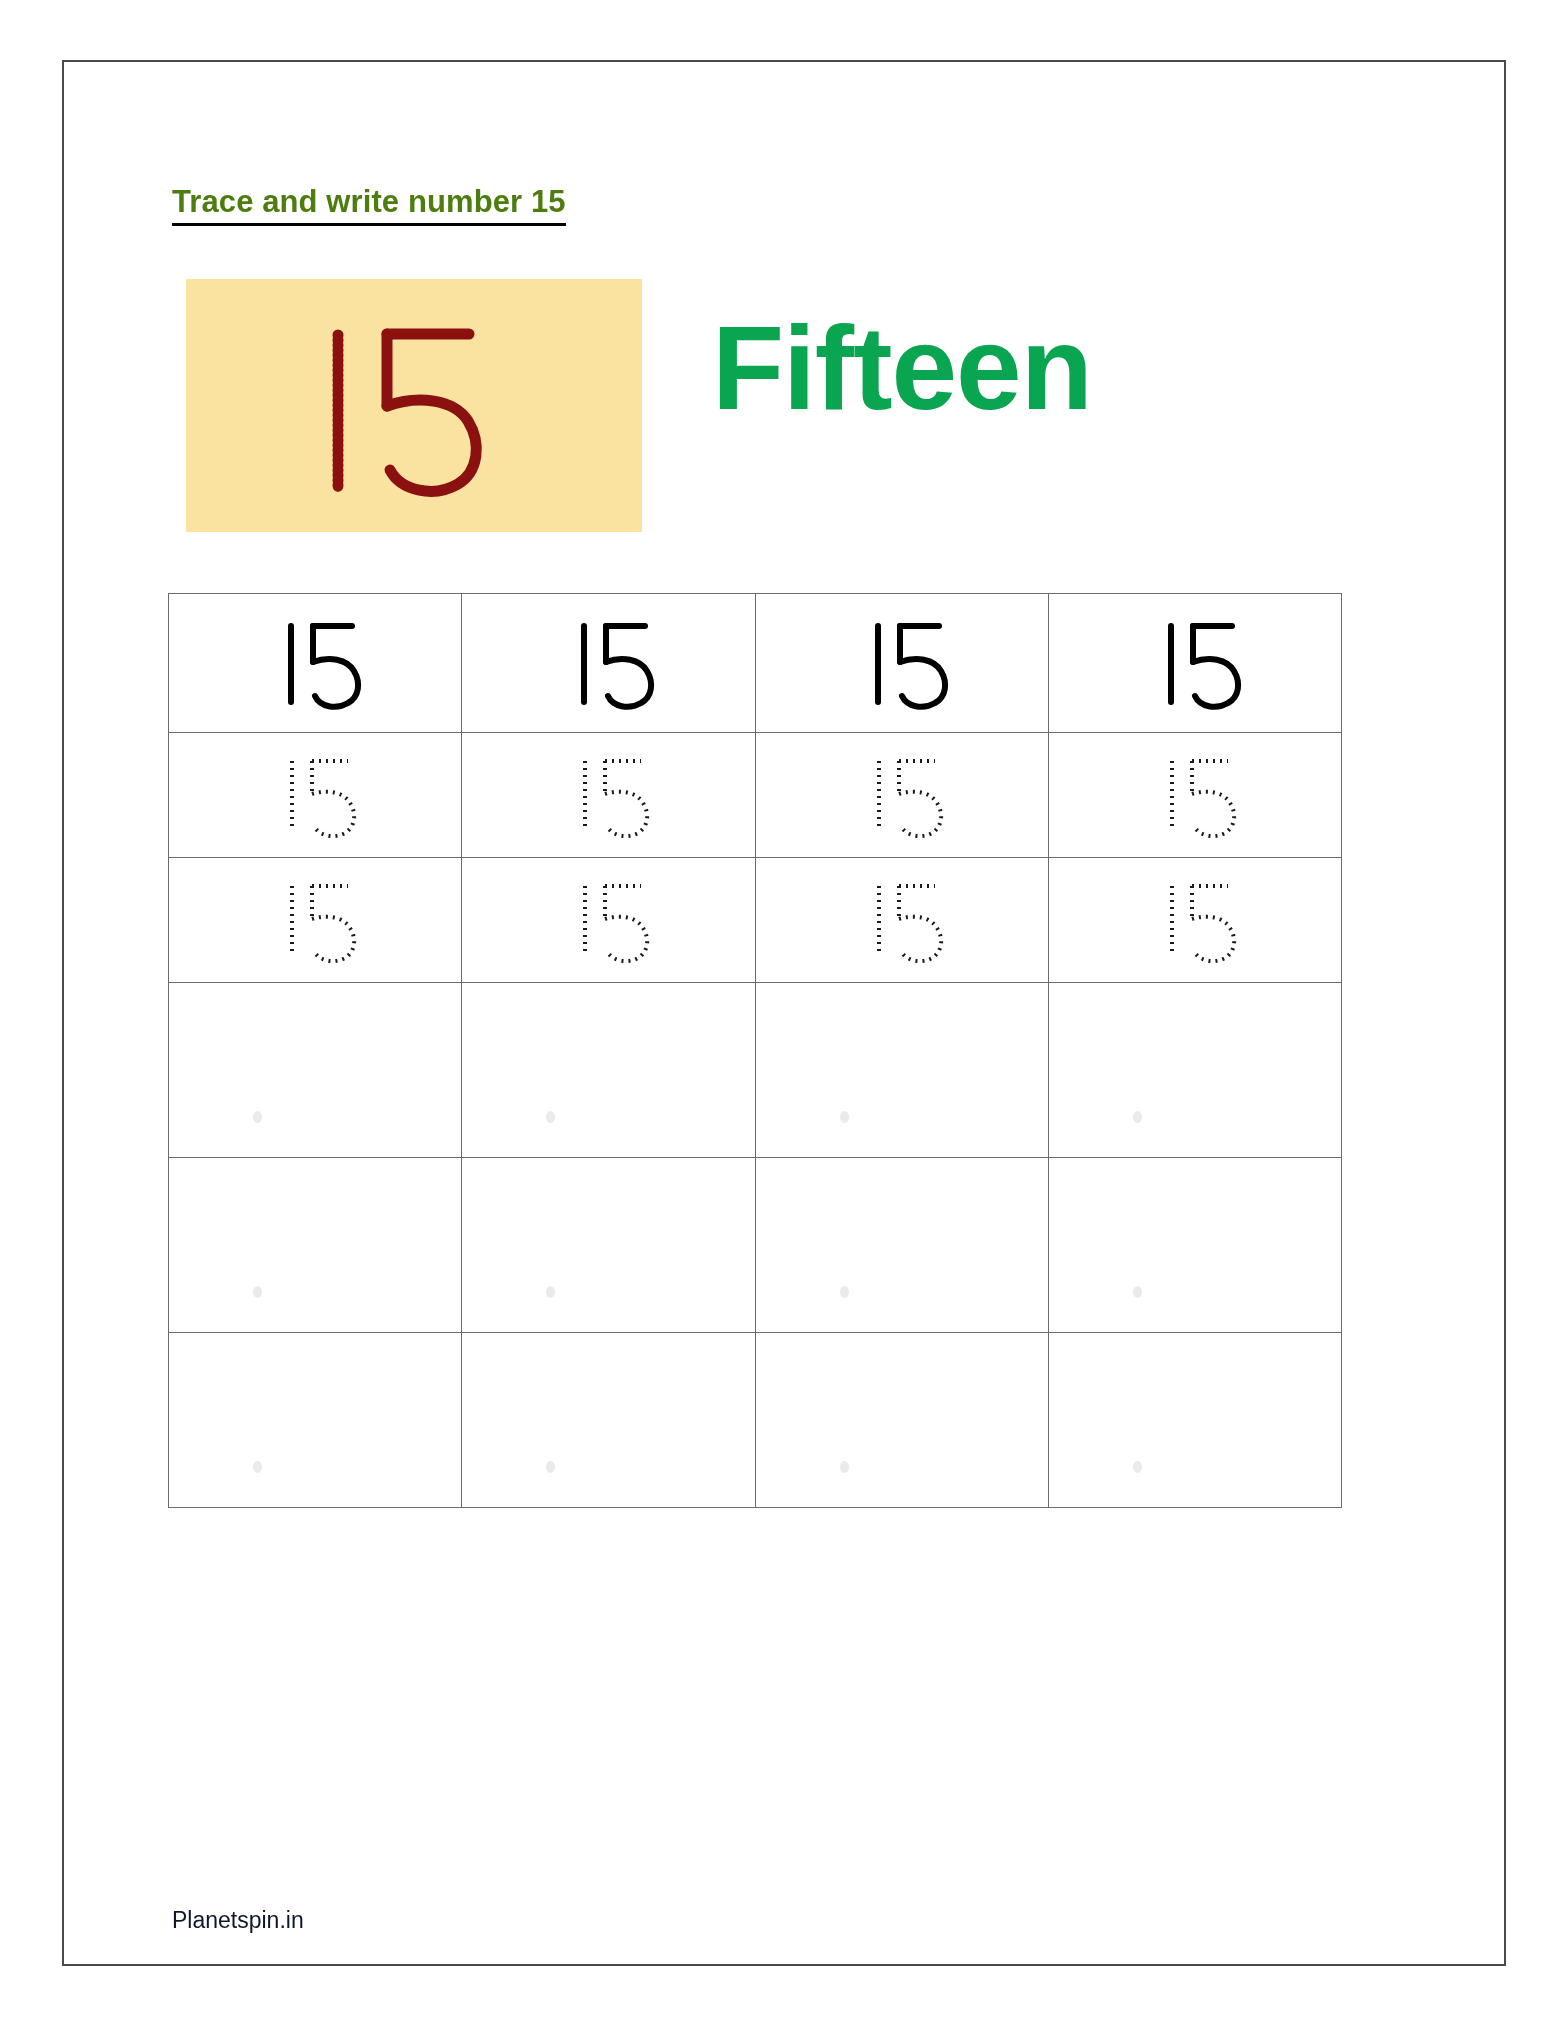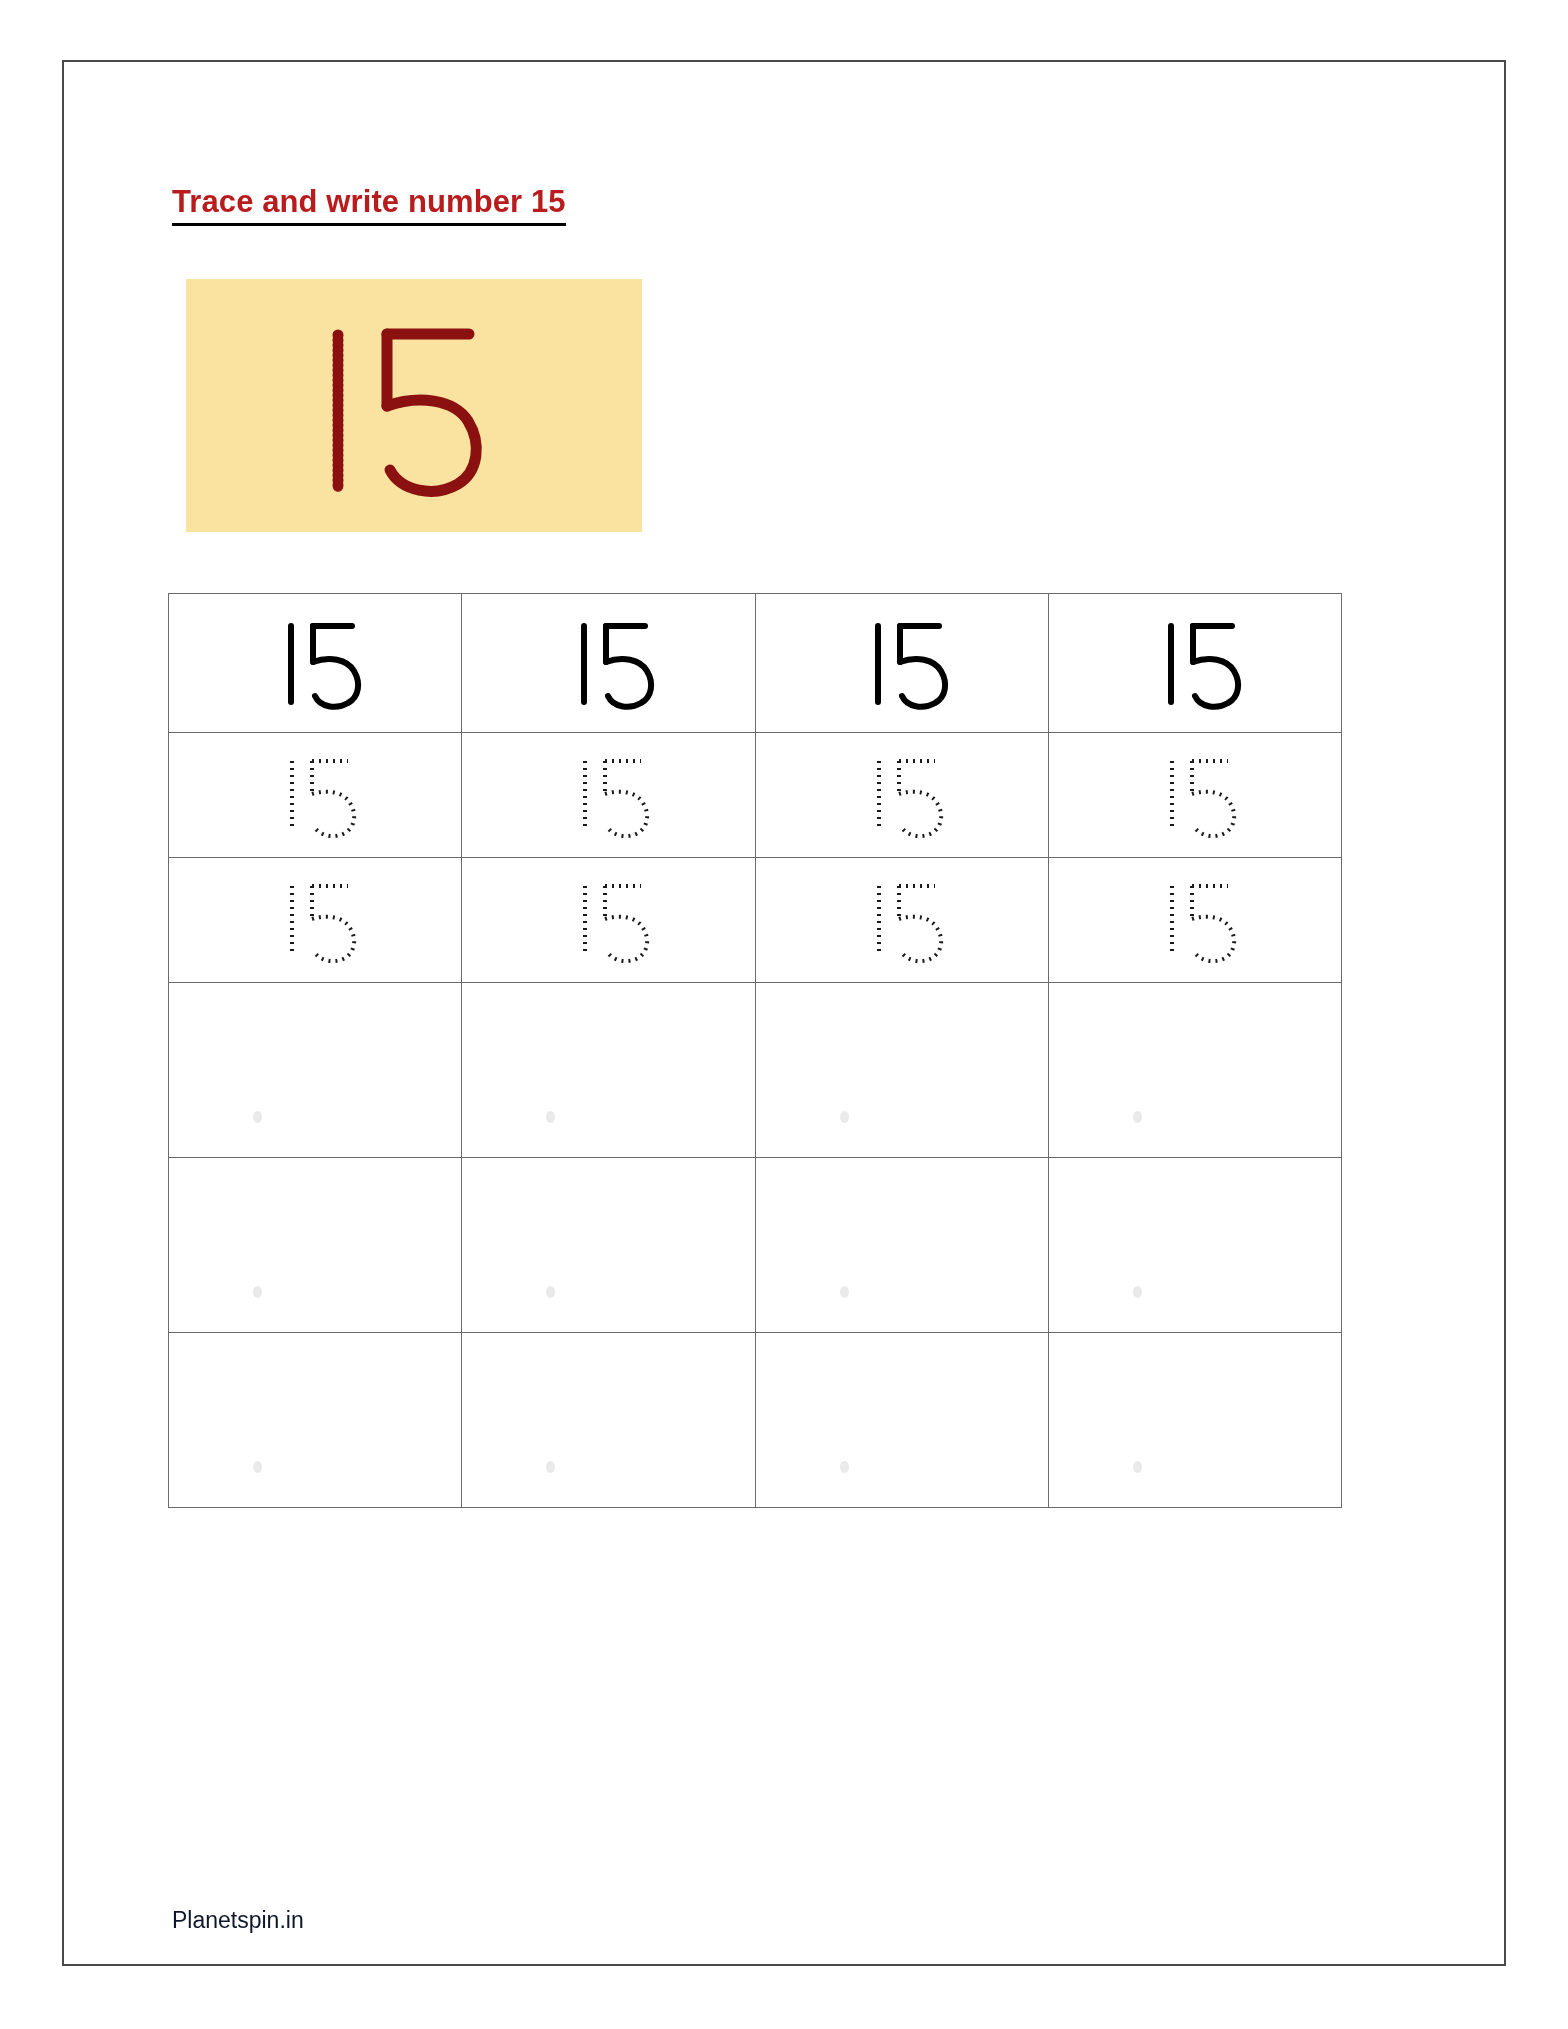--- a/index.html
+++ b/index.html
@@ -27,21 +27,21 @@
     background: #ffffff;
   }
 
   
   #worksheet-title {
     position: absolute;
     left: 108px;
     top: 122px;
     font-size: 31px;
     font-weight: bold;
-    color: #b91c1c;
+    color: #4d7c0f;
     letter-spacing: 0.1px;
     border-bottom: 3px solid #000000;
     padding-bottom: 3px;
     white-space: nowrap;
   }
 
   
   #hero-row {
     position: absolute;
     left: 0;
@@ -143,20 +143,21 @@
         <path d="M 201 55 L 283 55" fill="none" stroke="#8B1111" stroke-width="11" stroke-linecap="round" stroke-linejoin="round"></path>
 
         <path d="M 201 55 L 201 127" fill="none" stroke="#8B1111" stroke-width="11" stroke-linecap="round" stroke-linejoin="round"></path>
 
         <path d="M 201 127 C 232 116, 268 120, 282 142
                  C 296 165, 292 193, 272 205
                  C 248 219, 215 212, 204 191" fill="none" stroke="#8B1111" stroke-width="11" stroke-linecap="round" stroke-linejoin="round"></path>
       </svg>
     </div>
 
+    <div id="hero-word">Fifteen</div>
 
   </div>
 
   <table id="practice-table">
     <tbody>
 
       <tr class="row-solid">
         <td>
           <svg class="cell-glyph" width="120" height="110" viewBox="0 0 120 110">
             <line x1="36" y1="18" x2="36" y2="94" stroke="#000" stroke-width="6" stroke-linecap="round"></line>

